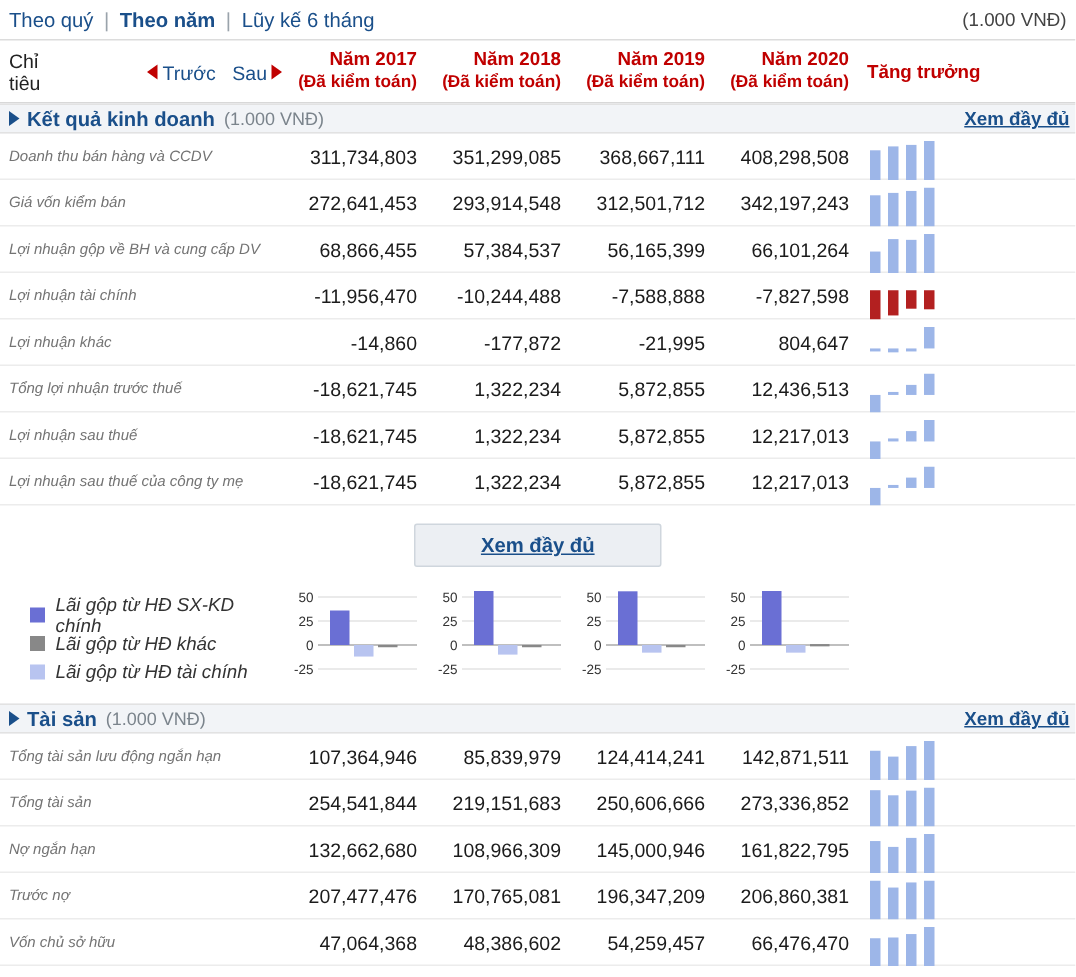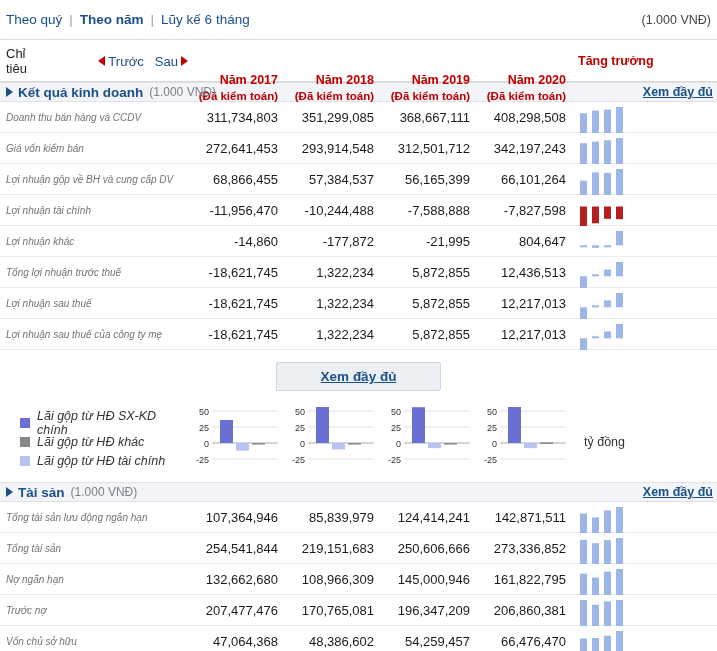--- a/index.html
+++ b/index.html
@@ -9,21 +9,21 @@
     background: #ffffff;
     font-family: "Liberation Sans", sans-serif;
     font-size: 13px;
     color: #222;
     overflow: hidden;
   }
   .page { position: relative; width: 717px; height: 651px; }
 
   
   .topbar {
-    height: 40px;
+    height: 27px;
     display: flex;
     align-items: center;
     padding: 0 6px;
     font-size: 13.5px;
     color: #1a4f8a;
     border-bottom: 1px solid #dcdcdc;
   }
   .topbar a { color: #1a4f8a; text-decoration: none; cursor: pointer; }
   .topbar a.active { font-weight: bold; }
   .topbar .sep { color: #9aa3ab; margin: 0 7px; }
@@ -75,21 +75,20 @@
     cursor: pointer;
   }
   .yearcol {
     width: 96px;
     text-align: right;
     padding-right: 6px;
     color: #c00000;
     font-weight: bold;
     font-size: 12.5px;
     line-height: 16px;
-    margin-top: 28px;
   }
   .yearcol .sub { font-weight: bold; font-size: 11.5px; }
   .growthcol {
     width: 100px;
     text-align: left;
     padding-left: 6px;
     color: #c00000;
     font-weight: bold;
     font-size: 12.5px;
     padding-top: 10px;
@@ -462,21 +461,20 @@
             <text x="21" y="23.5" font-size="9" fill="#333" text-anchor="end" font-family="Liberation Sans">25</text>
             <line x1="24" y1="36.0" x2="90" y2="36.0" stroke="#aaa" stroke-width="1"></line>
             <text x="21" y="39.5" font-size="9" fill="#333" text-anchor="end" font-family="Liberation Sans">0</text>
             <line x1="24" y1="52.0" x2="90" y2="52.0" stroke="#e3e3e3" stroke-width="1"></line>
             <text x="21" y="55.5" font-size="9" fill="#333" text-anchor="end" font-family="Liberation Sans">-25</text>
             <rect x="32" y="-6.2" width="13" height="42.2" fill="#6a6fd4"></rect>
             <rect x="48" y="36.0" width="13" height="5.1" fill="#b8c4f0"></rect>
             <rect x="64" y="35.4" width="13" height="1.5" fill="#888888"></rect>
           </svg></div>
       </div>
-    <div class="chartunit">tỷ đồng</div>
   </div>
 
   <div class="section">
     <span class="caret"></span>
     <span class="title">Tài sản</span>
     <span class="unit">(1.000 VNĐ)</span>
     <span class="more">Xem đầy đủ</span>
   </div>
 
   <div id="asset-rows">

